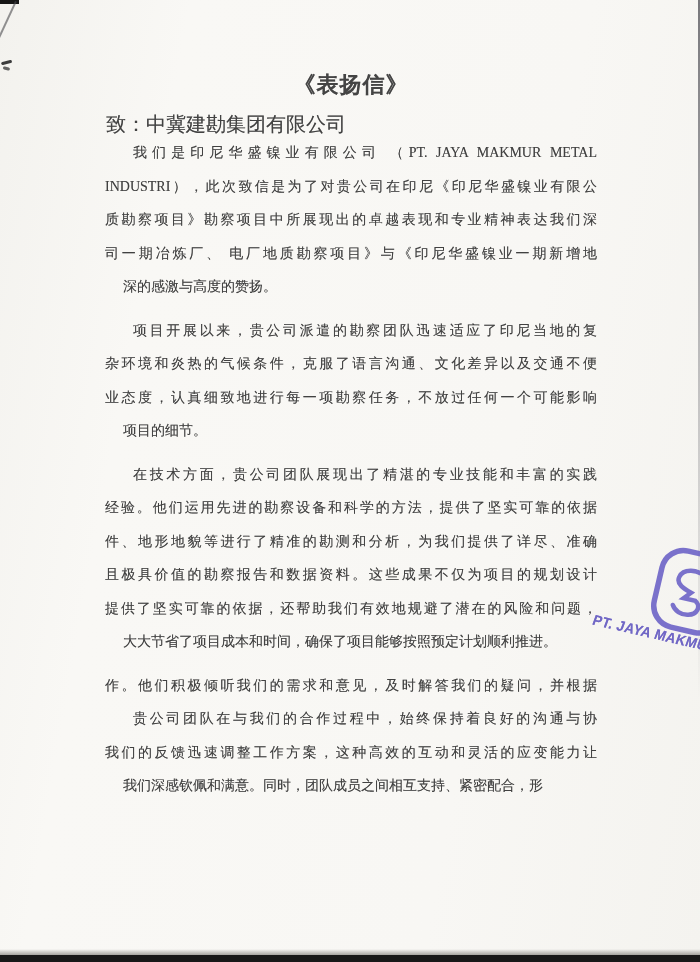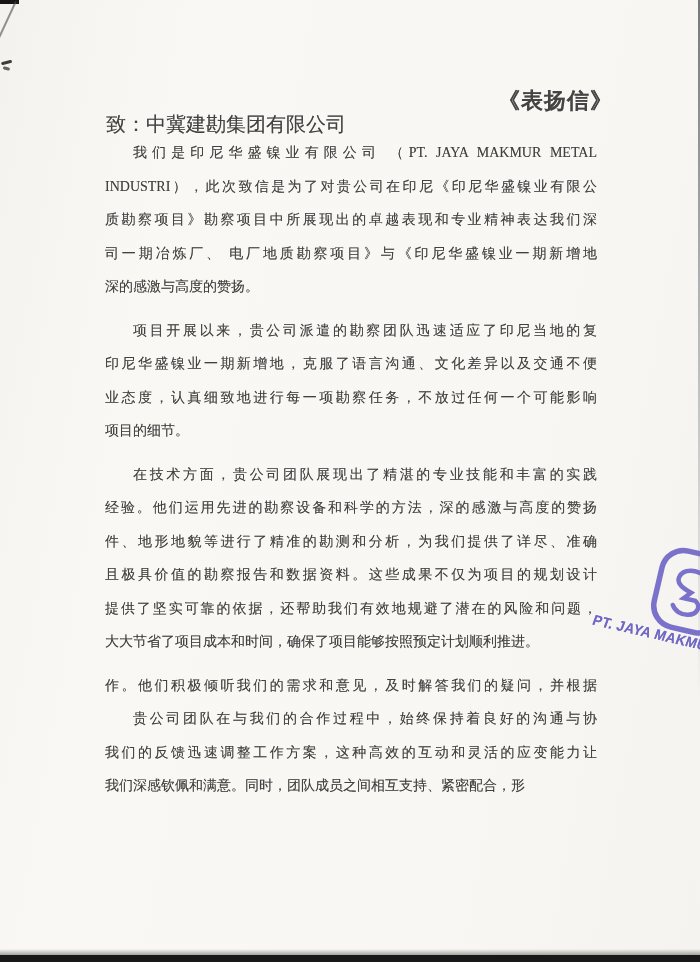--- a/index.html
+++ b/index.html
@@ -4,39 +4,39 @@
 <style>
   html,body { margin:0; padding:0; background:#e9e8e5; }
   .page {
     position:relative; width:700px; height:962px; overflow:hidden;
     background:linear-gradient(100deg,#f3f2ee 0%, #f9f8f5 22%, #f8f7f4 68%, #f4f3ef 100%);
     font-family:"Liberation Serif","DejaVu Serif",serif;
   }
 
   
   .title {
-    position:absolute; left:105px; top:70px; width:492px; margin:16px;
-    font-size:22px; font-weight:600; letter-spacing:1px; text-align:right;
+    position:absolute; left:105px; top:70px; width:492px; margin:0;
+    font-size:22px; font-weight:600; letter-spacing:1px; text-align:center;
     color:#444; text-shadow:0 0 .5px rgba(70,70,70,.5);
   }
   .salutation {
     position:absolute; left:106px; top:111px;
     font-size:20px; color:#424242; text-shadow:0 0 .5px rgba(70,70,70,.45);font-family:Liberation Mono, monospace;
   }
   .doc-body {
     position:absolute; left:105px; top:136px; width:492px;
     font-size:14px; color:#414141; text-shadow:0 0 .5px rgba(70,70,70,.45);
   }
   .para { margin:0 0 10px 0; }
   .line {
     height:33.5px; line-height:33.5px; overflow:hidden;
     text-align:justify; text-align-last:justify;
   }
   .line.first { text-indent:2em; }
-  .line.last  { text-align-last:left; }
+  .line.last  { text-align-last:left;margin-left:18px; }
 
   
   .stamp { position:absolute; left:0; top:0; width:700px; height:962px; pointer-events:none; }
   .stamp-logo { position:absolute; left:646px; top:546px; opacity:.88; }
   .stamp-text {
     position:absolute; left:596px; top:612px; width:190px;
     font-family:"Liberation Sans","DejaVu Sans",sans-serif;
     font-weight:bold; font-size:14.5px; letter-spacing:.4px; white-space:nowrap;
     color:#655bc2; opacity:.92;
     transform:rotate(13deg) skewX(-7deg) scaleX(.93);
@@ -76,27 +76,27 @@
   <div class="doc-body">
       <div class="para">
         <div class="line first">我们是印尼华盛镍业有限公司 （PT. JAYA MAKMUR METAL</div>
         <div class="line">INDUSTRI），此次致信是为了对贵公司在印尼《印尼华盛镍业有限公</div>
         <div class="line">质勘察项目》勘察项目中所展现出的卓越表现和专业精神表达我们深</div>
         <div class="line">司一期冶炼厂、 电厂地质勘察项目》与《印尼华盛镍业一期新增地</div>
         <div class="line last">深的感激与高度的赞扬。</div>
       </div>
       <div class="para">
         <div class="line first">项目开展以来，贵公司派遣的勘察团队迅速适应了印尼当地的复</div>
-        <div class="line">印尼华盛镍业一期新增地，克服了语言沟通、文化差异以及交通不便</div>
+        <div class="line">杂环境和炎热的气候条件，克服了语言沟通、文化差异以及交通不便</div>
         <div class="line">业态度，认真细致地进行每一项勘察任务，不放过任何一个可能影响</div>
         <div class="line last">项目的细节。</div>
       </div>
       <div class="para">
         <div class="line first">在技术方面，贵公司团队展现出了精湛的专业技能和丰富的实践</div>
-        <div class="line">经验。他们运用先进的勘察设备和科学的方法，深的感激与高度的赞扬</div>
+        <div class="line">经验。他们运用先进的勘察设备和科学的方法，提供了坚实可靠的依据</div>
         <div class="line">件、地形地貌等进行了精准的勘测和分析，为我们提供了详尽、准确</div>
         <div class="line">且极具价值的勘察报告和数据资料。这些成果不仅为项目的规划设计</div>
         <div class="line">提供了坚实可靠的依据，还帮助我们有效地规避了潜在的风险和问题，</div>
         <div class="line last">大大节省了项目成本和时间，确保了项目能够按照预定计划顺利推进。</div>
       </div>
       <div class="para">
         <div class="line">作。他们积极倾听我们的需求和意见，及时解答我们的疑问，并根据</div>
         <div class="line first">贵公司团队在与我们的合作过程中，始终保持着良好的沟通与协</div>
         <div class="line">我们的反馈迅速调整工作方案，这种高效的互动和灵活的应变能力让</div>
         <div class="line last">我们深感钦佩和满意。同时，团队成员之间相互支持、紧密配合，形</div>

